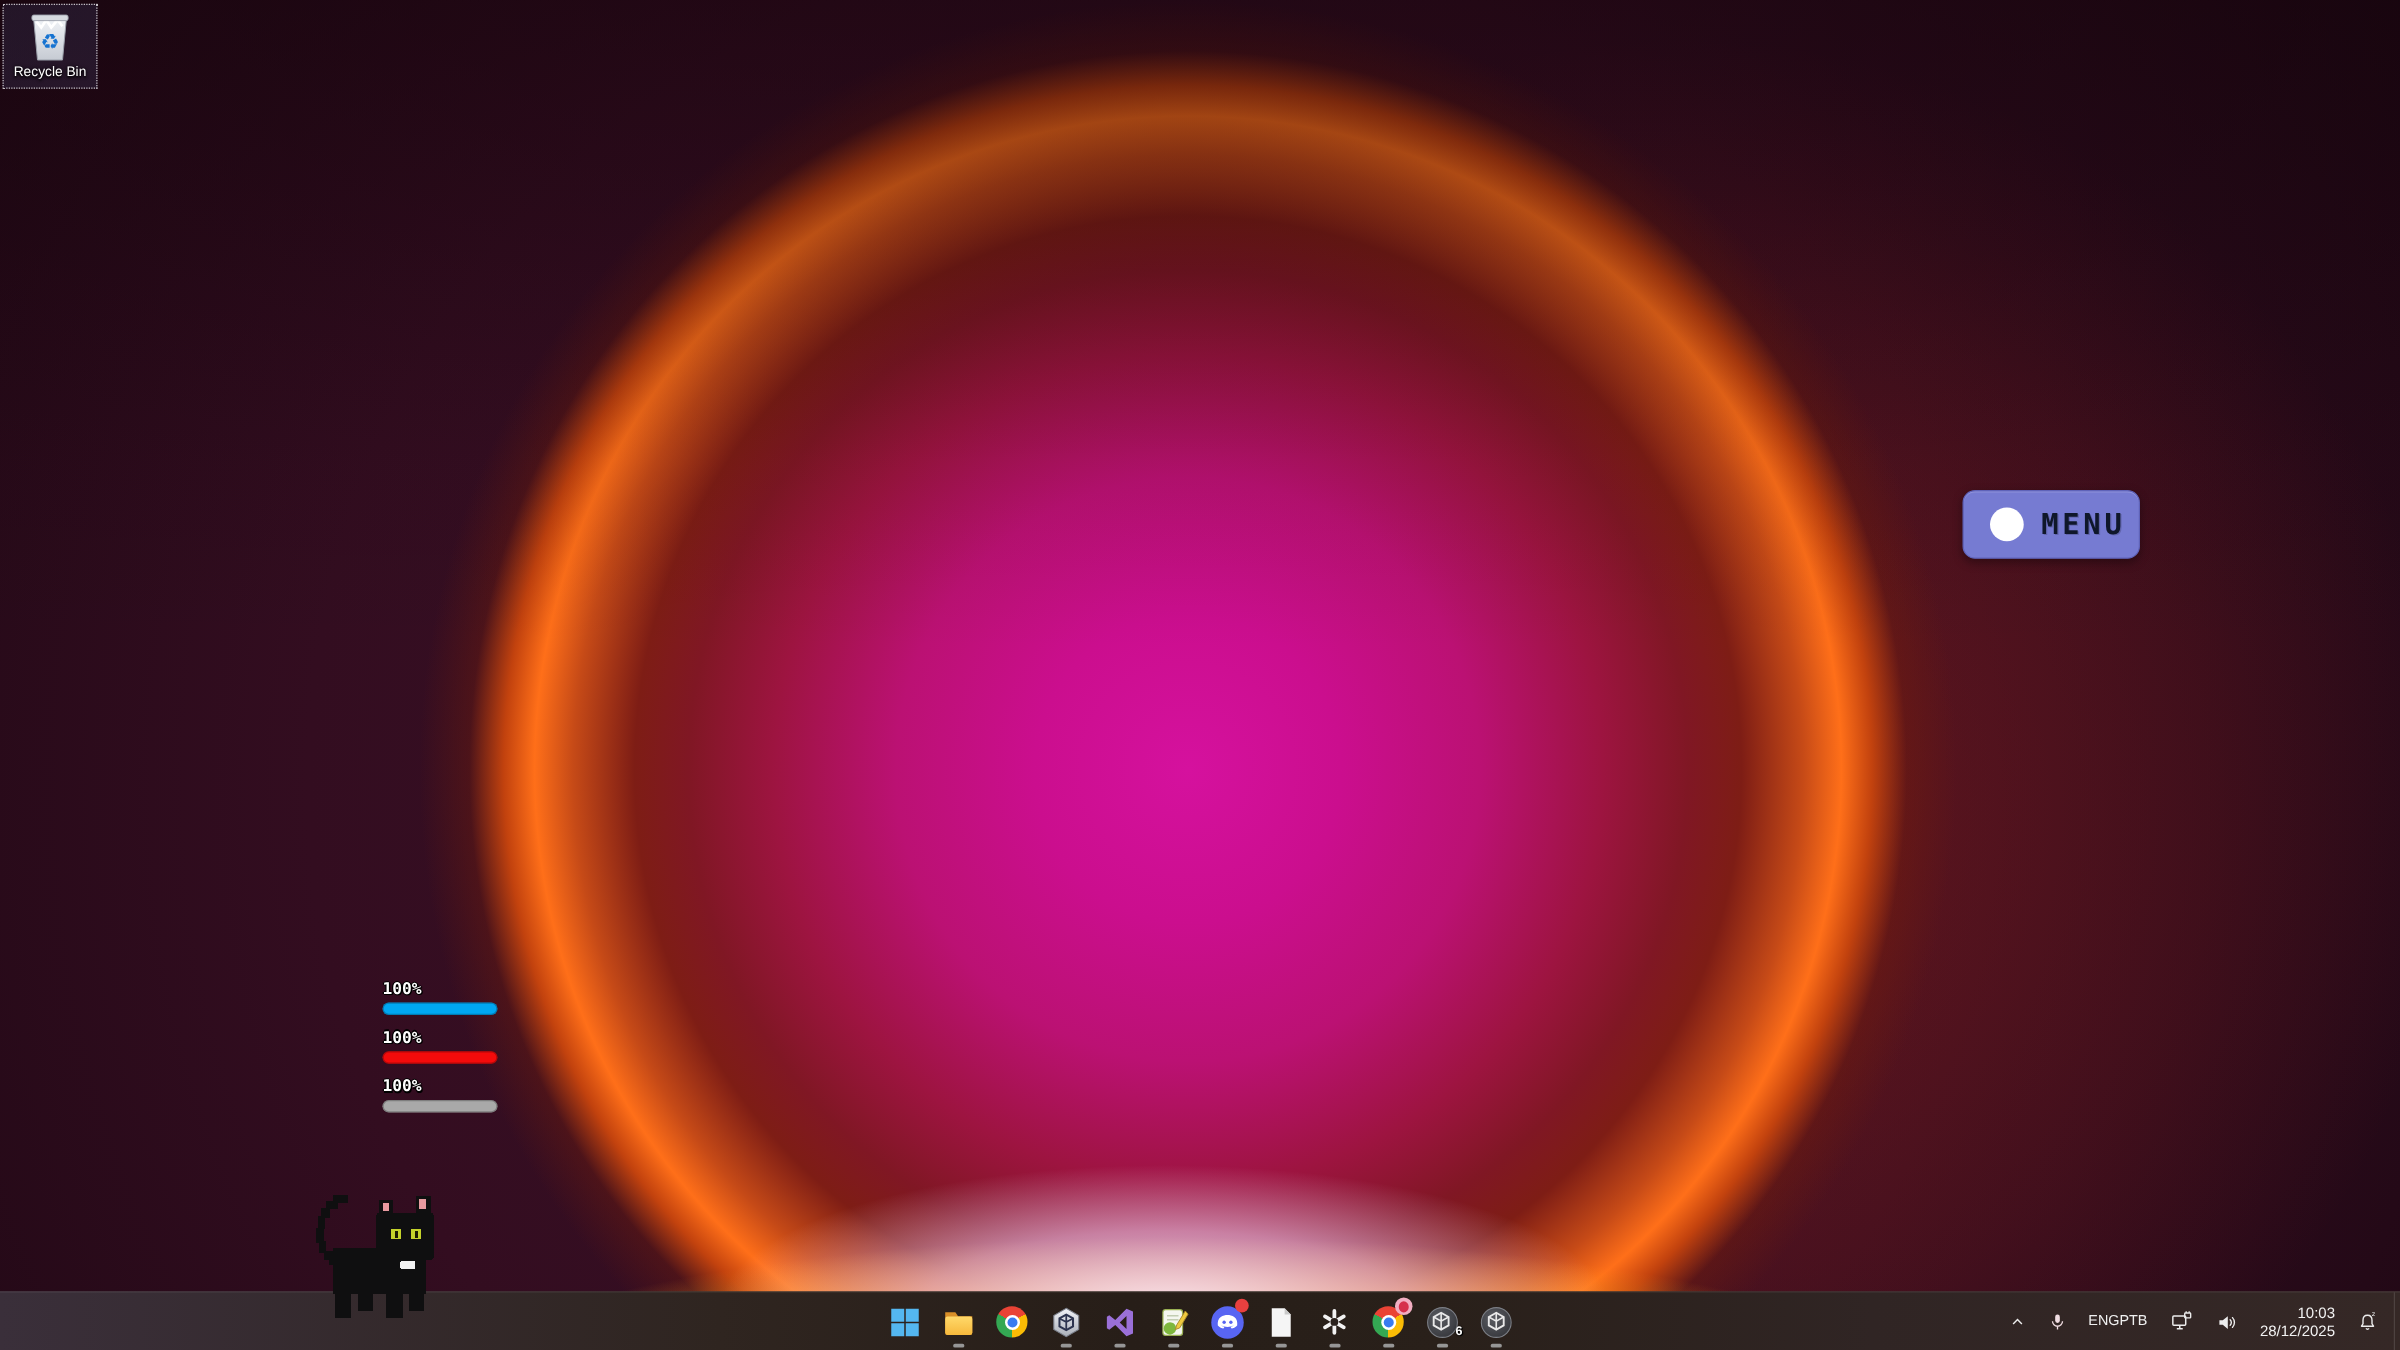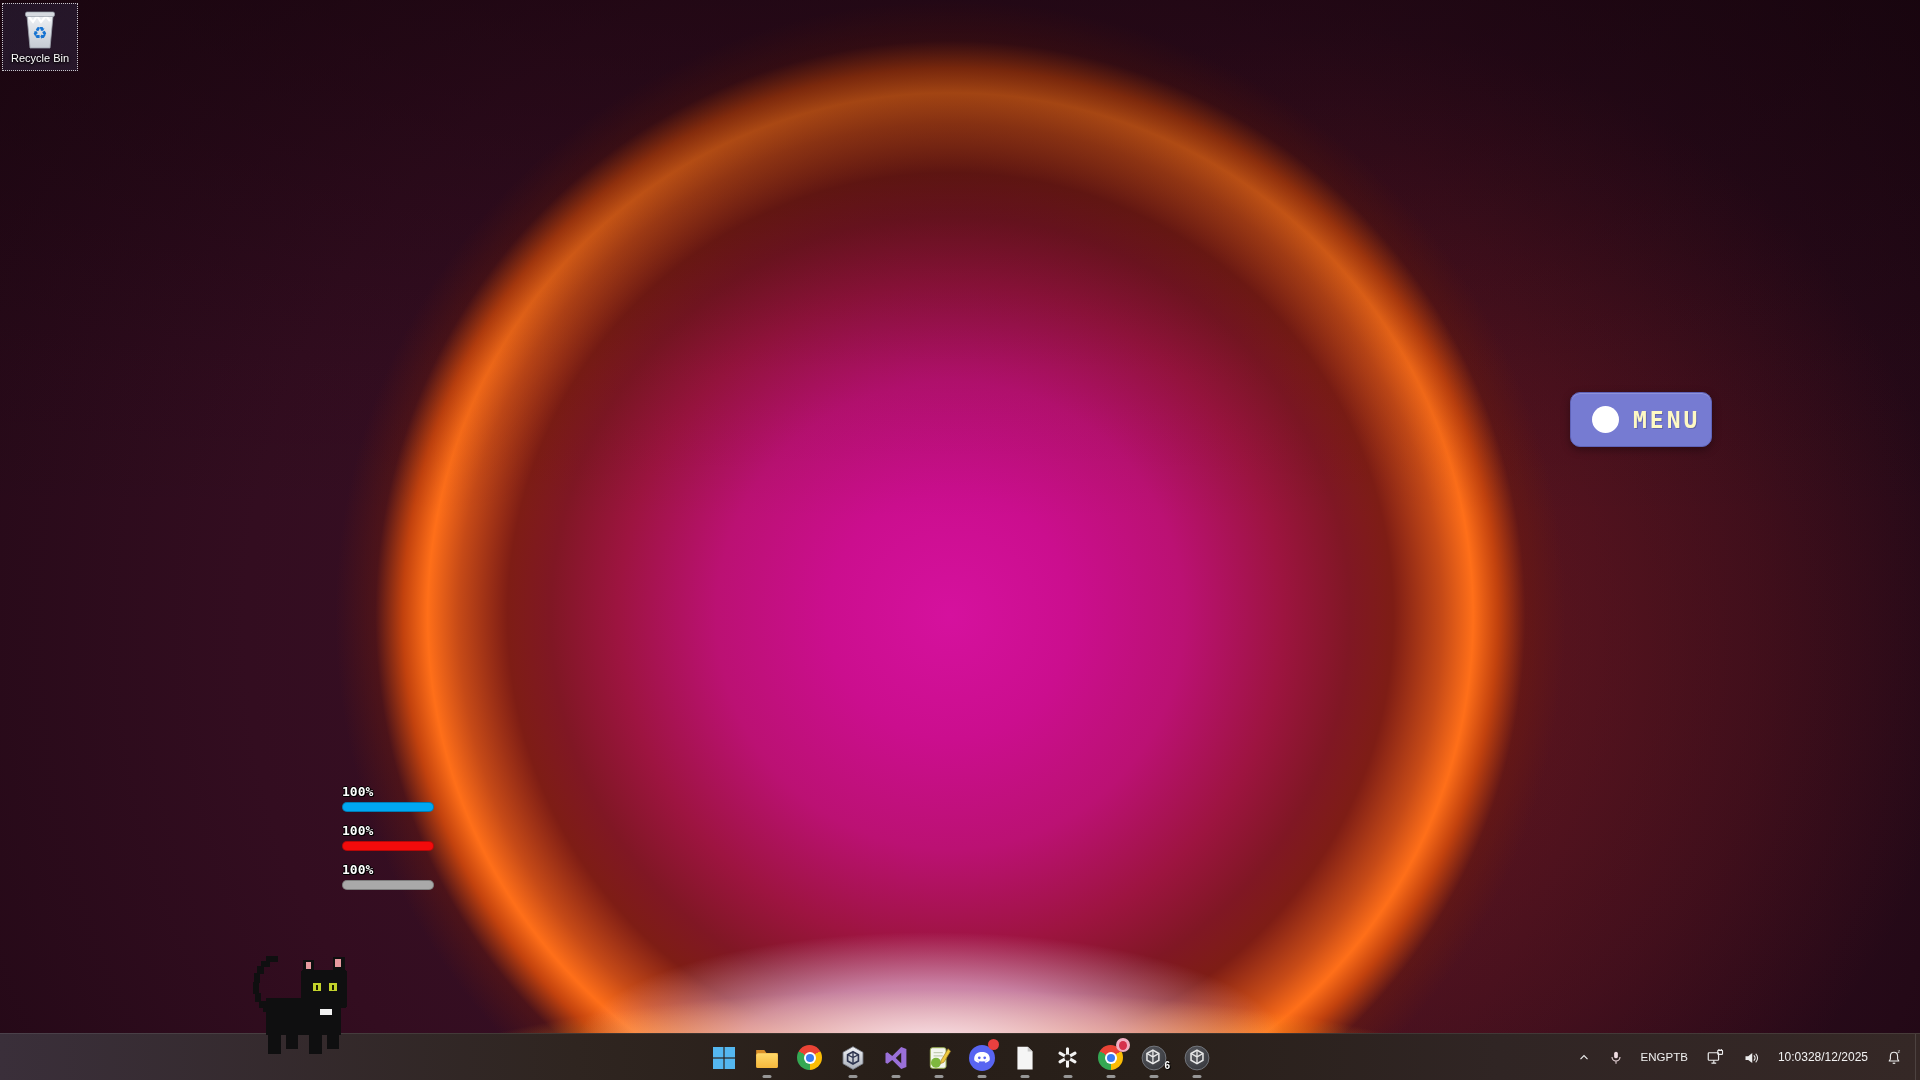--- a/index.html
+++ b/index.html
@@ -25,21 +25,21 @@
     display:flex; flex-direction:column; align-items:center; padding-top:4px;
     border:1px dotted rgba(255,255,255,.75); background:rgba(130,170,255,.10);
     cursor:default;
   }
   .desktop-icon .label{
     margin-top:2px; font-size:11px; color:#fff; text-shadow:0 1px 2px #000, 0 0 3px #000;text-align:right;
   }
 
   
   .pet-hud{ position:absolute; left:306px; top:784px; z-index:20; }
-  .pet-hud .stat{ margin-bottom:11px;margin-left:36px; }
+  .pet-hud .stat{ margin-bottom:11px; }
   .pet-hud .stat-label{
     display:block; font-family:"DejaVu Sans Mono",monospace; font-weight:bold;
     font-size:13px; line-height:15px; color:#fff; margin-bottom:3px;
     text-shadow:-1px 0 0 #000, 1px 0 0 #000, 0 -1px 0 #000, 0 1px 0 #000, 1px 1px 0 #000;
   }
   .bar{ width:92px; height:10px; border-radius:5px; box-shadow:inset 0 0 0 1px rgba(0,0,0,.25); }
   .bar.energy{ background:#00a7f2; }
   .bar.health{ background:#f30b0b; }
   .bar.misc  { background:#a9a9a9; }
 
@@ -51,21 +51,21 @@
     position:absolute; left:1570px; top:392px; width:142px; height:55px; z-index:30;
     background:#767bd2; border-radius:10px; border:1px solid #5f63b9;
     box-shadow:0 3px 8px rgba(0,0,0,.35), inset 0 1px 0 rgba(255,255,255,.18);
     display:flex; align-items:center; cursor:pointer;
   }
   .menu-button .dot{
     width:27px; height:27px; border-radius:50%; background:#fff; margin-left:21px; flex:none;
   }
   .menu-button .menu-label{
     font-family:"DejaVu Sans Mono",monospace; font-weight:bold; font-size:23px;
-    letter-spacing:3px; color:#fef9c3; margin-left:14px;
+    letter-spacing:3px; color:#0f172a; margin-left:14px;
     text-shadow:1px 1px 0 rgba(0,0,0,.18);
   }
 
   
   .taskbar{
     position:absolute; left:0; bottom:0; width:1920px; height:47px; z-index:40;
     background:linear-gradient(90deg,#3a2f3a 0%, #2f2520 30%, #271e18 47%, #29201a 60%, #302524 78%, #352826 100%);
     border-top:1px solid rgba(255,255,255,.09);
   }
   .tb-center{
@@ -106,21 +106,21 @@
     display:flex; align-items:center; justify-content:center; }
 
   
   .tb-tray{
     position:absolute; right:0; top:0; height:47px; display:flex; align-items:center;
     gap:7px; padding-right:12px;
   }
   .tray-item{ display:flex; align-items:center; justify-content:center; height:40px;
     padding:0 5px; border-radius:5px; cursor:pointer; color:#ececec; }
   .tray-lang{ flex-direction:row; font-size:11.5px; line-height:13px; color:#f0f0f0; text-align:center; }
-  .tray-clock{ font-size:12px; line-height:14.5px; color:#f2f2f2; text-align:right; align-items:center; }
+  .tray-clock{ flex-direction:column; font-size:12px; line-height:14.5px; color:#f2f2f2; text-align:right; align-items:flex-end; }
   .show-desktop{ position:absolute; right:0; top:0; width:5px; height:47px;
     border-left:1px solid rgba(255,255,255,.12); cursor:pointer; }
 
   svg{ display:block; }
 </style>
 </head>
 <body>
 
 <div class="wallpaper"></div>
 

